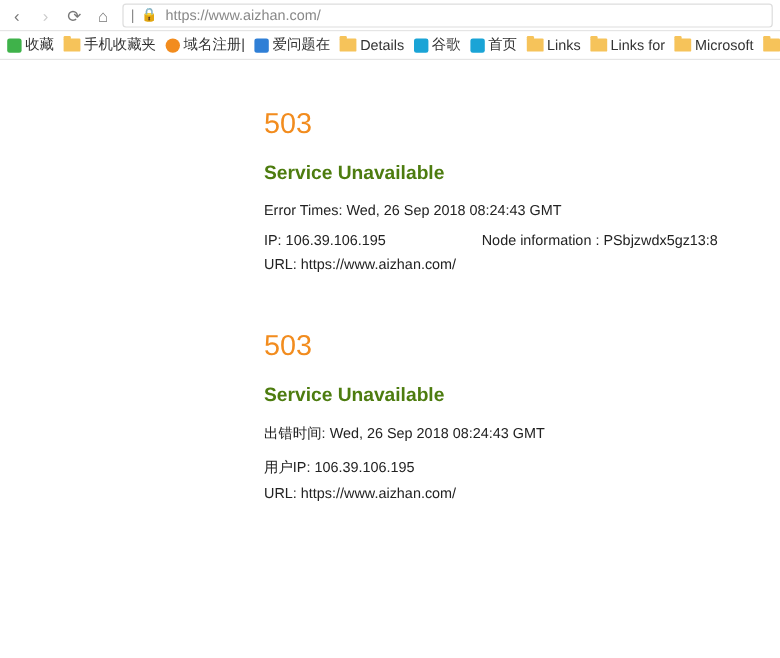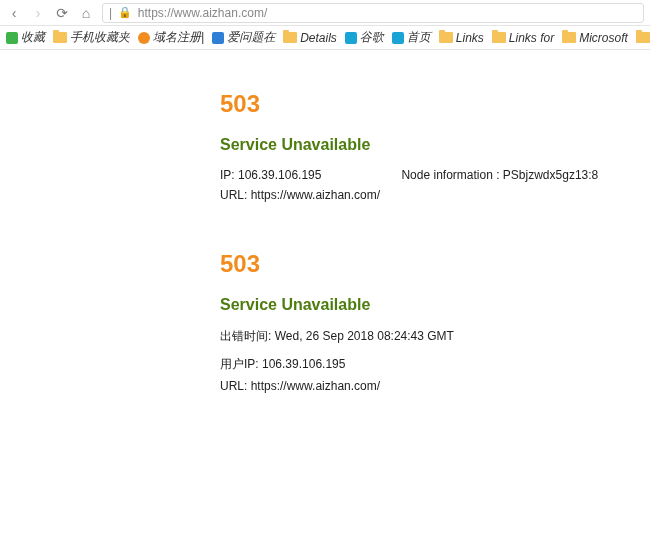--- a/index.html
+++ b/index.html
@@ -45,21 +45,20 @@
     display: flex;
     align-items: center;
     height: 24px;
     padding: 0 6px;
     border-bottom: 1px solid #e5e5e5;
     gap: 8px;
     white-space: nowrap;
     overflow: hidden;
     font-size: 12px;
     color: #333;
-    font-style: italic;
   }
   .bm {
     display: flex;
     align-items: center;
     gap: 3px;
   }
   .folder-ico {
     width: 14px; height: 11px;
     background: #f6c35a;
     border-radius: 1px;
@@ -75,21 +74,21 @@
   .fav-orange{ width:12px; height:12px; background:#f28c1e; border-radius:6px; display:inline-block;}
   .fav-blue  { width:12px; height:12px; background:#2f7fd6; border-radius:2px; display:inline-block;}
   .fav-cyan  { width:12px; height:12px; background:#1aa4d6; border-radius:2px; display:inline-block;}
   .content {
     padding: 40px 0 0 220px;
   }
   .block { margin-bottom: 48px; }
   .code503 {
     color: #f28c1e;
     font-size: 24px;
-    font-weight: bold;
+    font-weight: normal;
     margin-bottom: 18px;
   }
   .svcun {
     color: #4d7c0f;
     font-size: 16px;
     font-weight: bold;
     margin-bottom: 14px;
   }
   .row {
     font-size: 12px;
@@ -165,20 +164,24 @@
       <span class="folder-ico"></span>
     </span>
 
 </div>
 
 <div class="content">
 
   <div class="block">
     <div class="code503">503</div>
     <div class="svcun">Service Unavailable</div>
+    <div class="row">
+      <span>Error Times:</span>
+      <span>Wed, 26 Sep 2018 08:24:43 GMT</span>
+    </div>
     <div class="row row2col">
       <span><span>IP:</span> <span>106.39.106.195</span></span>
       <span><span>Node information :</span> <span>PSbjzwdx5gz13:8</span></span>
     </div>
     <div class="row">
       <span>URL:</span>
       <span>https://www.aizhan.com/</span>
     </div>
   </div>
 

